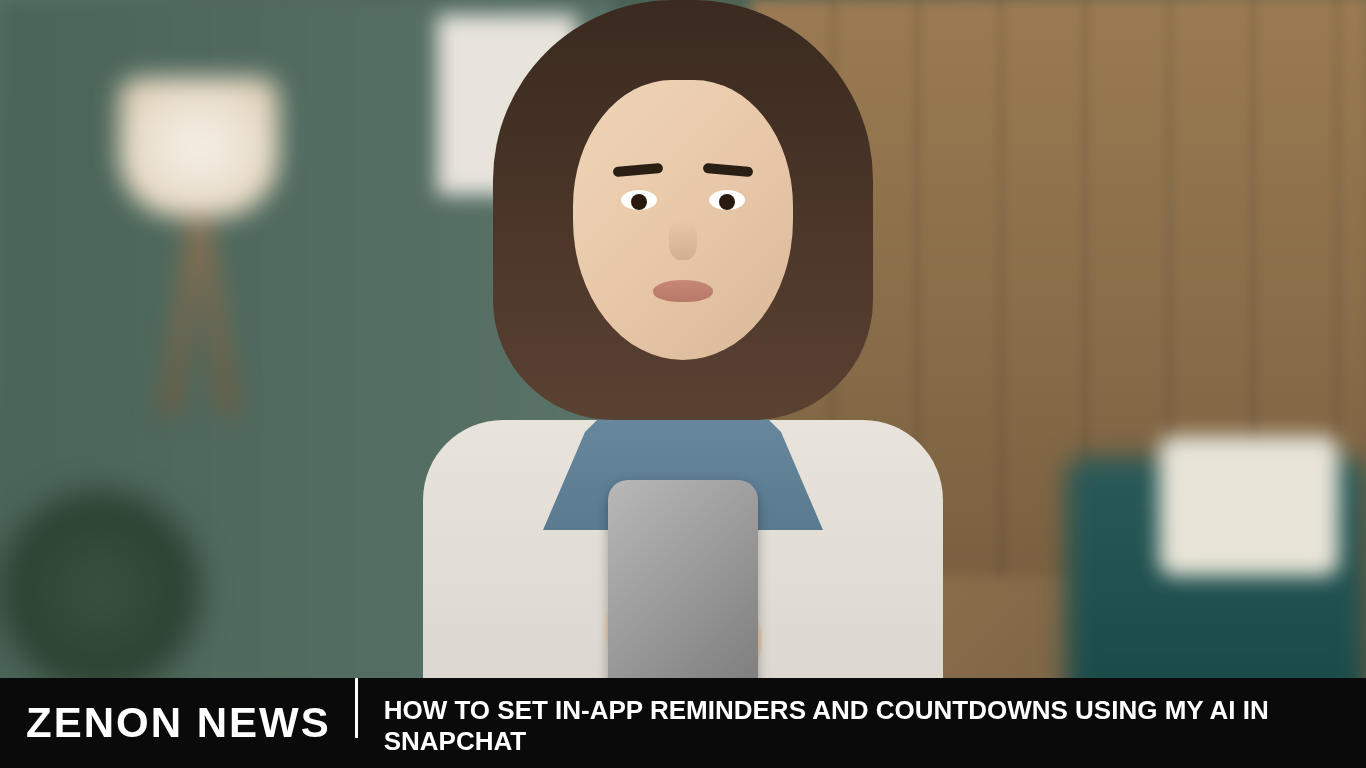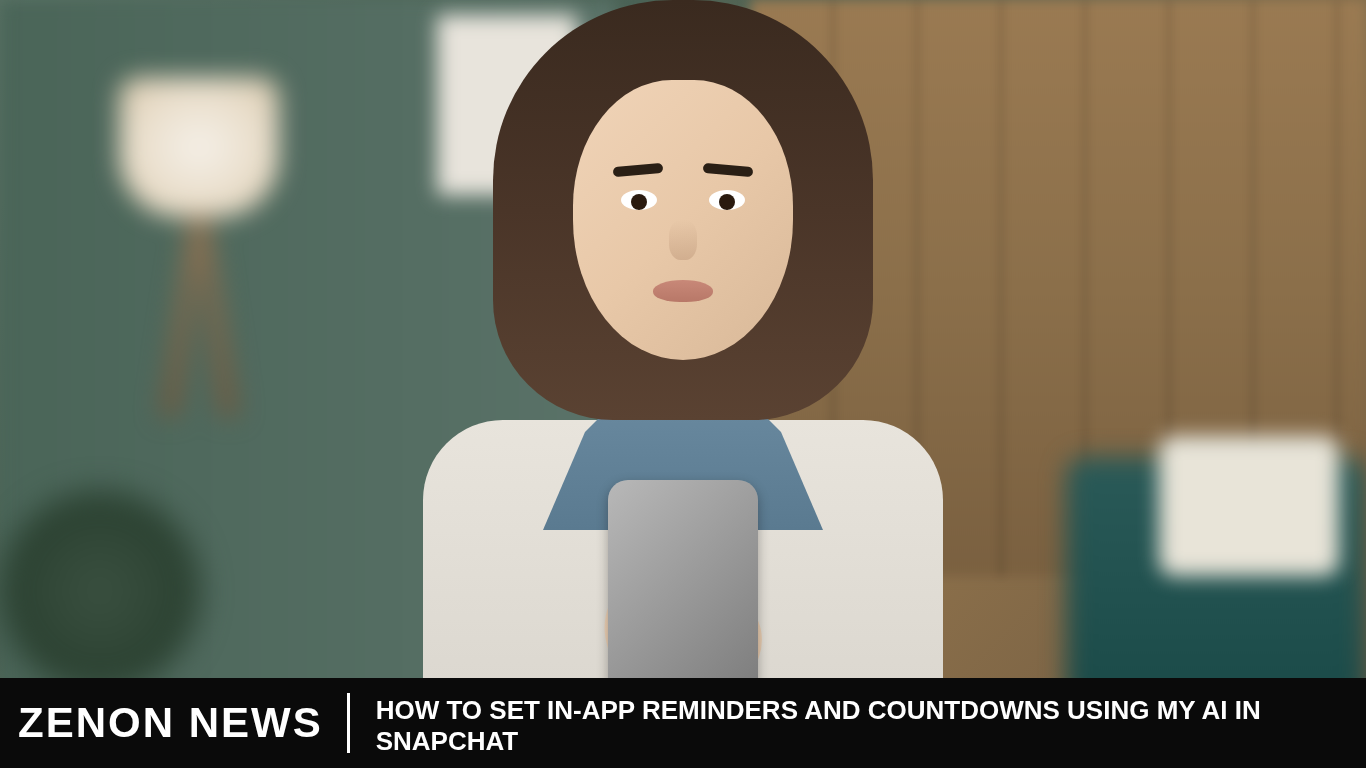--- a/index.html
+++ b/index.html
@@ -307,22 +307,22 @@
     
     
     .bottom-banner {
       position: absolute;
       bottom: 0;
       left: 0;
       width: 100%;
       height: 90px;
       background: #0a0a0a;
       display: flex;
-      align-items: center;
       z-index: 100;
+      padding-left: 8px;
     }
     
     .brand-section {
       padding: 0 18px;
       height: 100%;
       display: flex;
       align-items: center;
     }
     
     .brand-text {

